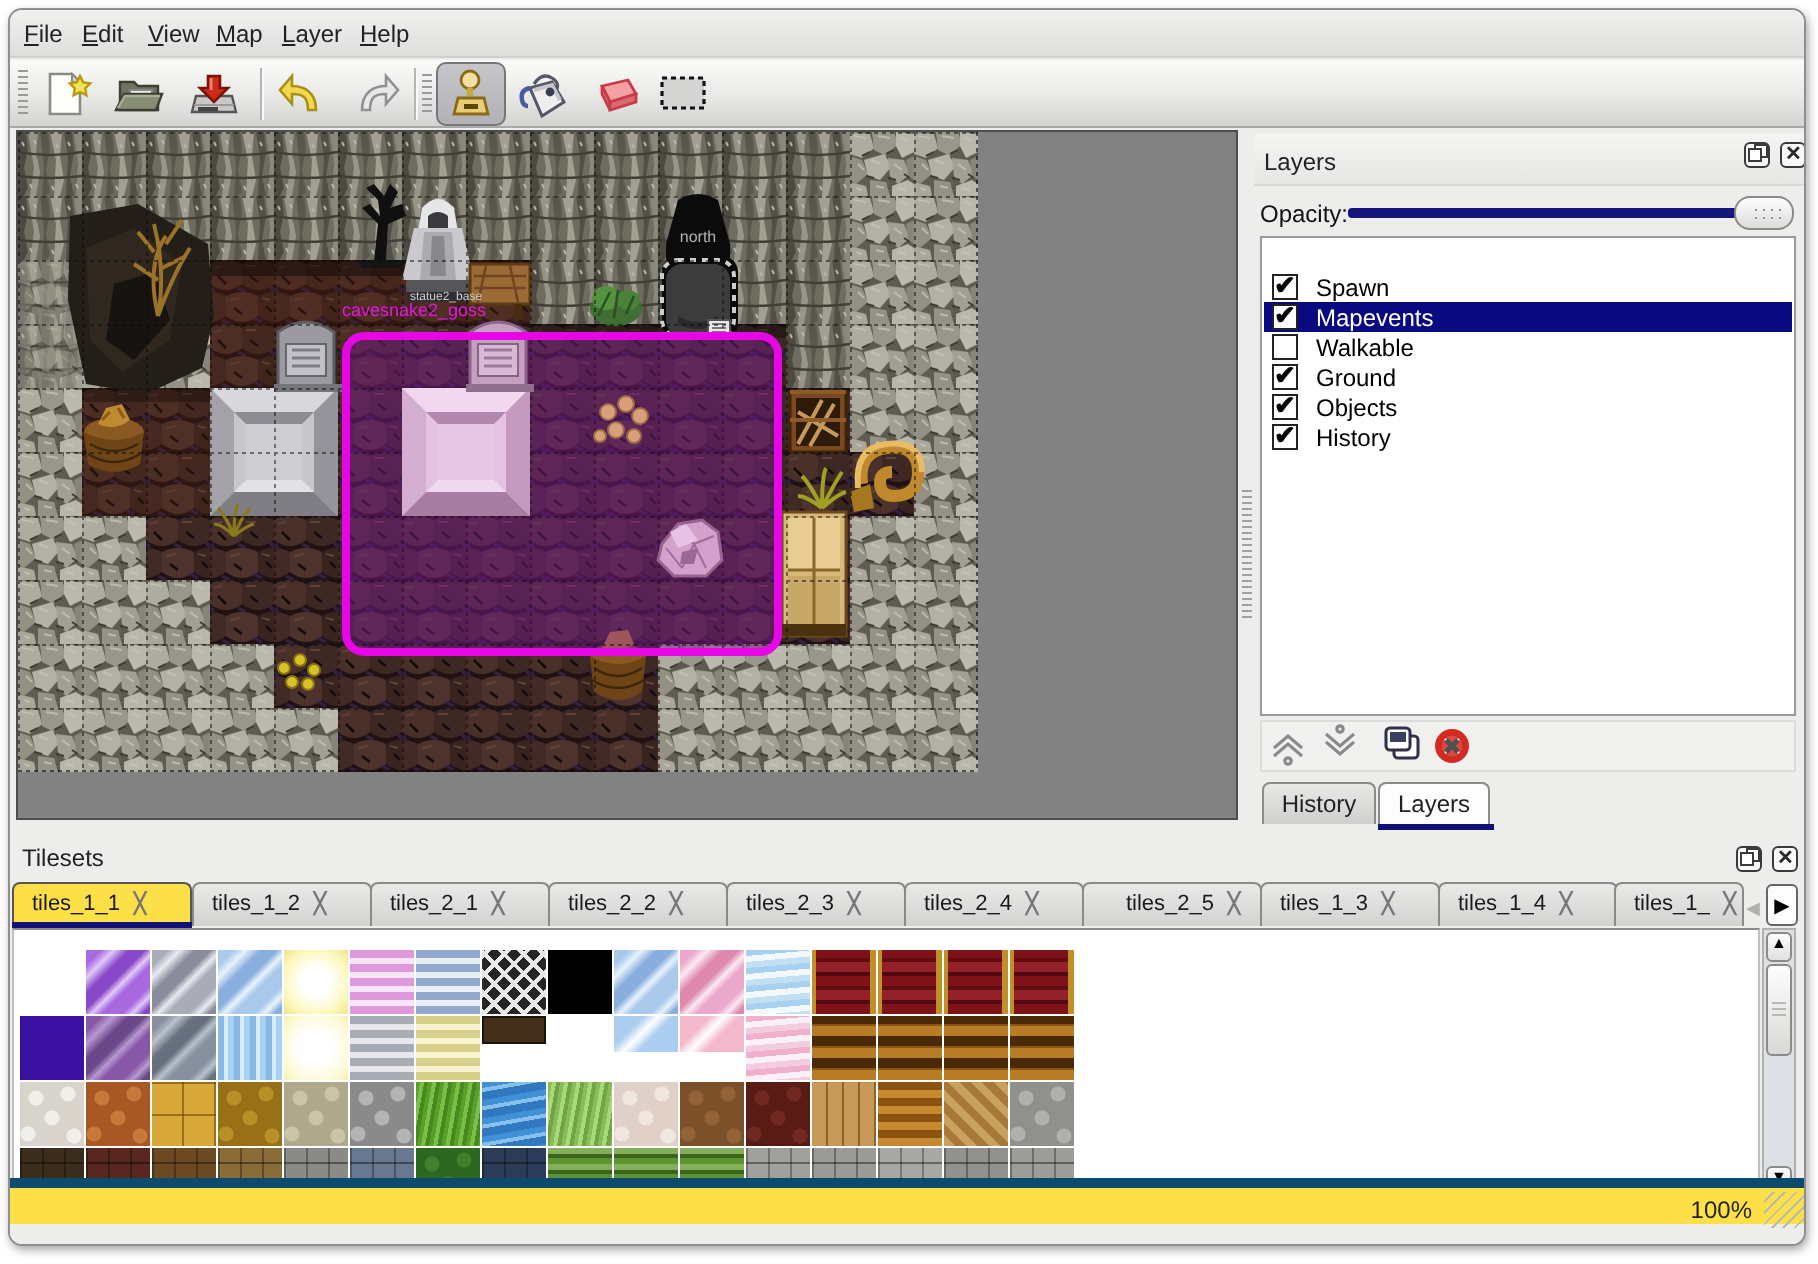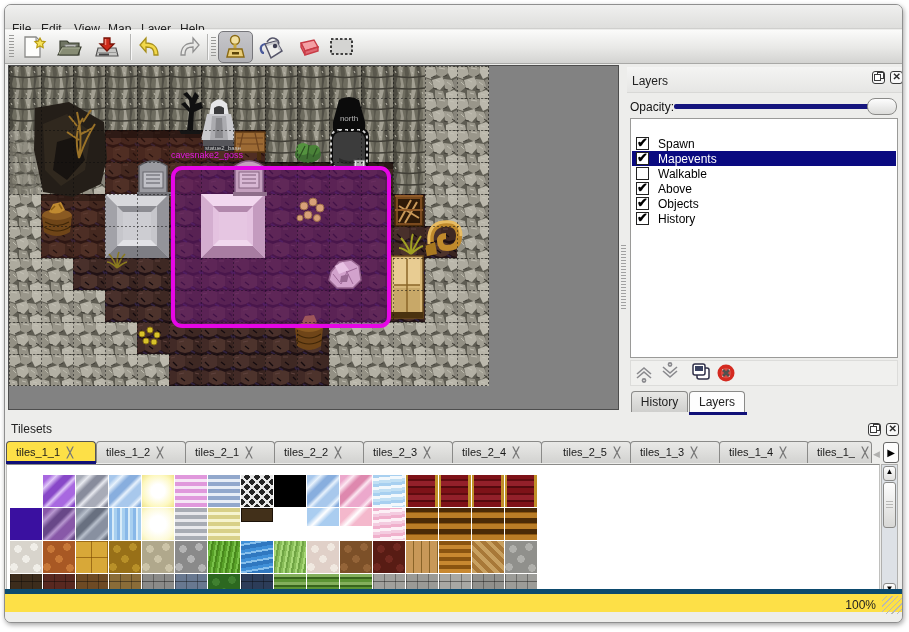--- a/index.html
+++ b/index.html
@@ -1,20 +1,20 @@
 <!DOCTYPE html>
 <html><head>
 <meta charset="utf-8">
 <style>
 *{margin:0;padding:0;box-sizing:border-box}
 html,body{width:909px;height:632px;background:#fff;font-family:"Liberation Sans",sans-serif;overflow:hidden}
 #win{position:absolute;left:4px;top:4px;width:899px;height:619px;background:#ededeb;border:1px solid #8f8f8f;border-radius:7px;box-shadow:1px 2px 5px rgba(0,0,0,.35);overflow:hidden}
 
 #menubar{position:absolute;left:0;top:0;width:100%;height:24px;background:linear-gradient(#f0f0ef,#dededc);border-bottom:1px solid #cfcfcd}
-#menubar span{position:absolute;top:17px;font-size:12px;color:#222}
+#menubar span{position:absolute;top:5px;font-size:12px;color:#222}
 #menubar u{text-decoration:underline}
 
 #toolbar{position:absolute;left:0;top:25px;width:100%;height:34px;background:linear-gradient(#fbfbfa,#e8e8e6 55%,#d3d3d1);border-bottom:1px solid #a8a8a6}
 .grip-v{position:absolute;width:5px;background-image:repeating-linear-gradient(#9a9a98 0 1px,transparent 1px 3px)}
 .tsep{position:absolute;top:4px;width:1px;height:26px;background:#b5b5b3;box-shadow:1px 0 0 #f8f8f8}
 .ticon{position:absolute;top:4px;width:26px;height:26px}
 #stampbtn{position:absolute;left:213px;top:1px;width:35px;height:32px;background:linear-gradient(#c6c6ca,#b2b2b6);border:1px solid #76767a;border-radius:5px}
 
 #mapview{position:absolute;left:3px;top:60px;width:611px;height:345px;background:#828282;border:1px solid #4d4d4d}
 #mapsvg{position:absolute;left:0;top:0}
@@ -342,21 +342,21 @@
       <div class="lrow" style="top:17px">
           <span class="cb chk"></span>
           <b>Spawn</b>
         </div>
       <div class="lrow" style="top:47px">
           <span class="cb"></span>
           <b>Walkable</b>
         </div>
       <div class="lrow" style="top:62px">
           <span class="cb chk"></span>
-          <b>Above</b>
+          <b>Ground</b>
         </div>
       <div class="lrow" style="top:77px">
           <span class="cb chk"></span>
           <b>Objects</b>
         </div>
       <div class="lrow" style="top:92px">
           <span class="cb chk"></span>
           <b>History</b>
         </div>
     </div>

